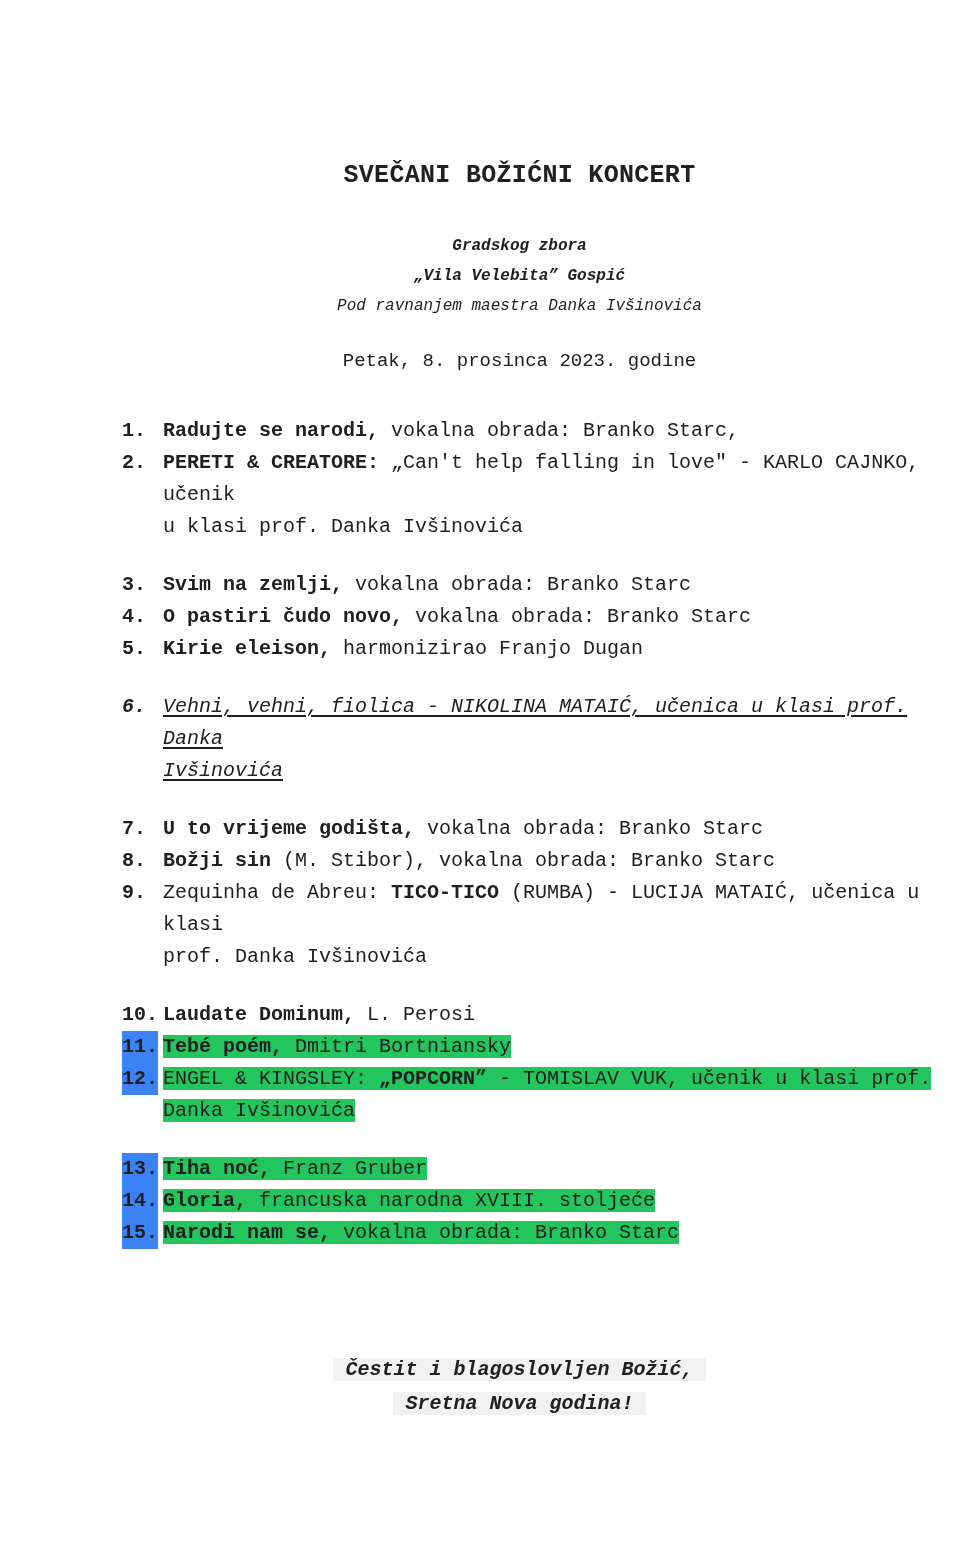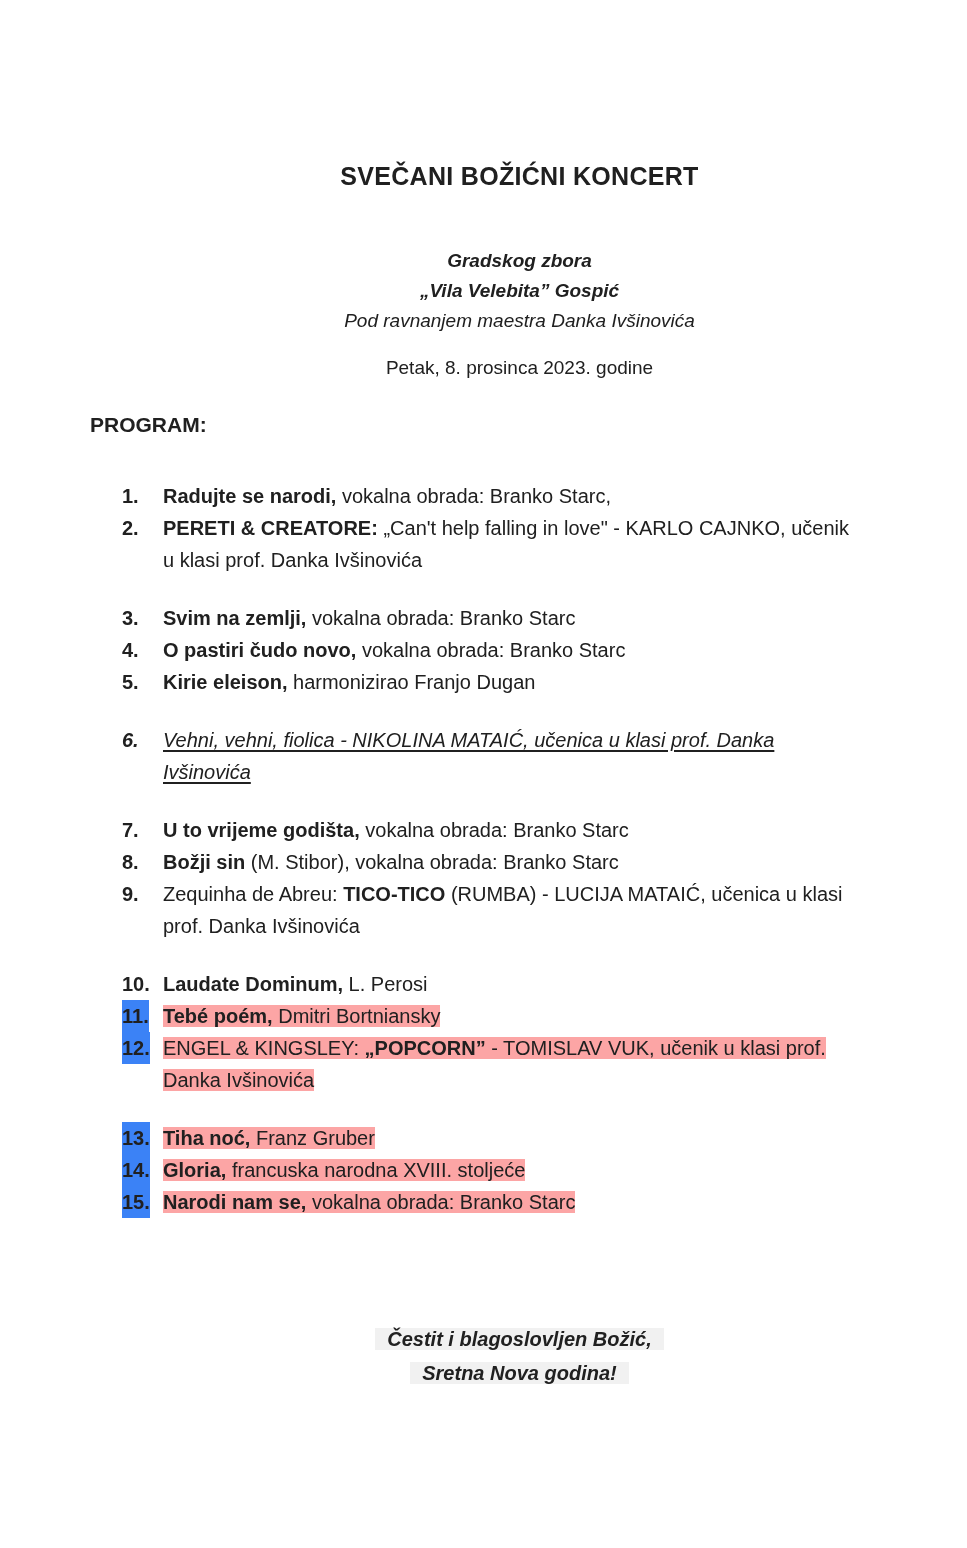--- a/index.html
+++ b/index.html
@@ -1,50 +1,50 @@
 <!DOCTYPE html>
 <html><head>
 <meta charset="utf-8">
 <style>
   html,body{margin:0;padding:0;background:#ffffff;}
   .page{
     position:relative;
     width:967px;height:1544px;
     background:#ffffff;
     color:#202020;
-    font-family:Liberation Sans, sans-serif;
+    font-family:Liberation Mono, monospace;
     overflow:hidden;
   }
   
   .centered{ text-align:center; margin-left:72px; }
   .doc-title{
     padding-top:162px;
     font-size:25px; line-height:28px;
     font-weight:bold; letter-spacing:0.3px;
   }
-  .subtitles{ margin-top:56px; font-size:19px; line-height:30px; }
+  .subtitles{ margin-top:41px; font-size:16px; line-height:30px; }
   .sub-bold-italic{ font-weight:bold; font-style:italic; }
   .sub-italic{ font-style:italic; }
-  .date-line{ margin-top:20px; font-size:19px; line-height:24px; }
+  .date-line{ margin-top:28px; font-size:19px; line-height:24px; }
 
   .program-heading{
     margin:32px 0 0 90px;
     font-size:21px; line-height:26px; font-weight:bold;
   }
 
   .program-list{ margin-top:42px; }
   .group{ margin-bottom:26px; }
   .item{ font-size:20px; line-height:32px; }
   .line{ position:relative; padding-left:163px; }
   .num{ position:absolute; left:122px; top:0; }
   .num.nb{ font-weight:bold; }
   .b{ font-weight:bold; }
   .item.iu .lt{ font-style:italic; text-decoration:underline; text-underline-offset:3px;text-align:right; }
   .item.iu .num{ font-style:italic; }
-  .item.hl .lt{ background:#fca5a5; }
+  .item.hl .lt{ background:#22c55e; }
   .item.hl .num{ background:#3b82f6; }
 
   .footer-block{
     margin-top:104px;
     font-size:20px; line-height:34px;
     font-weight:bold; font-style:italic;
   }
   .footer-block .fl{ background:#f1f1f1; padding:0 12px; }
 </style>
 </head>
@@ -55,21 +55,20 @@
   <div class="centered doc-title">SVEČANI BOŽIĆNI KONCERT</div>
 
   <div class="centered subtitles">
     <div class="sub-bold-italic">Gradskog zbora</div>
     <div class="sub-bold-italic">„Vila Velebita” Gospić</div>
     <div class="sub-italic">Pod ravnanjem maestra Danka Ivšinovića</div>
   </div>
 
   <div class="centered date-line">Petak, 8. prosinca 2023. godine</div>
 
-  <div class="program-heading">PROGRAM:</div>
 
   <div class="program-list" id="program-list">
       <div class="group">
         <div class="item">
           <div class="line"><span class="num nb">1.</span><span class="lt"><span class="b">Radujte se narodi,</span><span> vokalna obrada: Branko Starc,</span></span></div>
         </div>
         <div class="item">
           <div class="line"><span class="num nb">2.</span><span class="lt"><span class="b">PERETI &amp; CREATORE:</span><span> „Can't help falling in love" - KARLO CAJNKO, učenik</span></span></div>
           <div class="line"><span class="lt"><span>u klasi prof. Danka Ivšinovića</span></span></div>
         </div>

